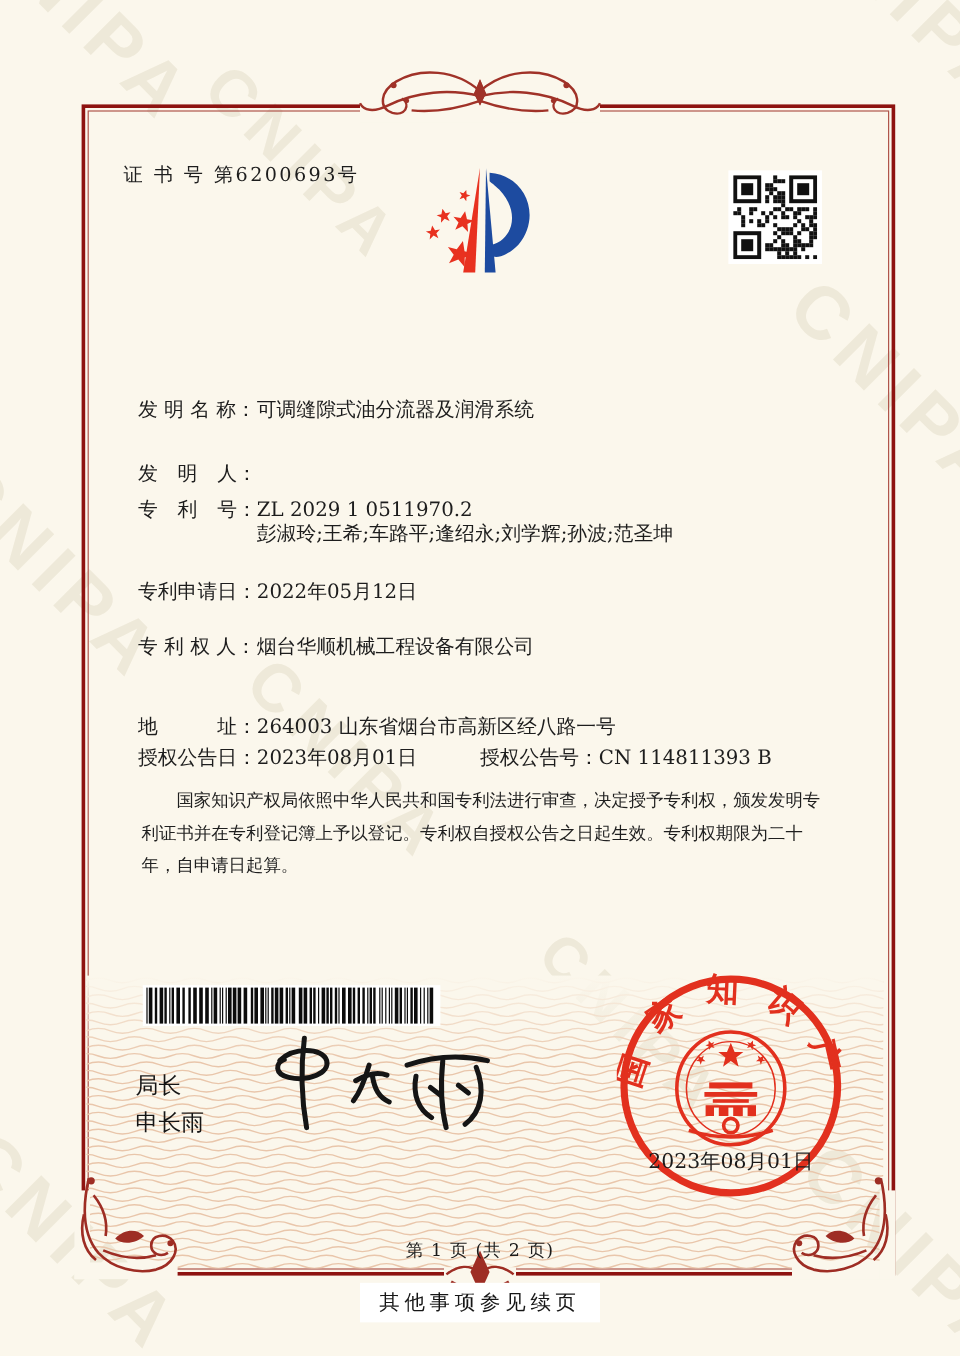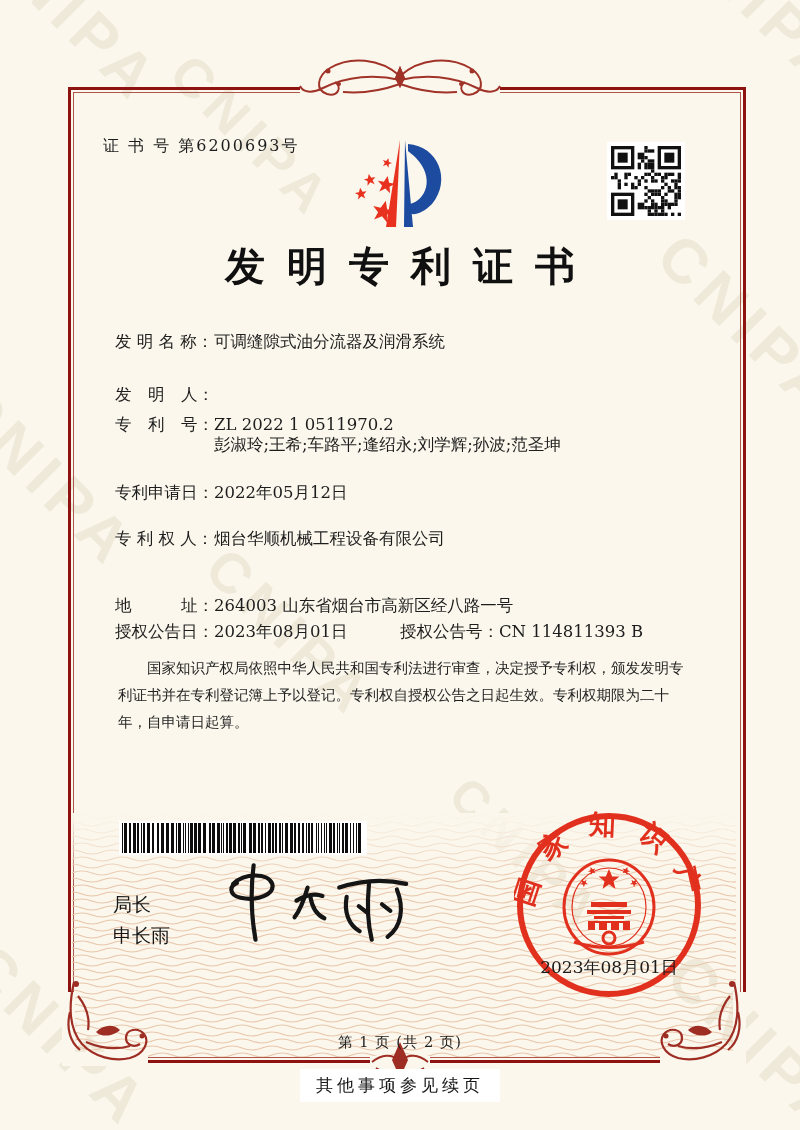--- a/index.html
+++ b/index.html
@@ -310,37 +310,36 @@
         <rect x="8" y="8" width="12" height="12" fill="#111"></rect>
         <rect x="56" y="0" width="28" height="28" fill="#111"></rect>
         <rect x="60" y="4" width="20" height="20" fill="#fff"></rect>
         <rect x="64" y="8" width="12" height="12" fill="#111"></rect>
         <rect x="0" y="56" width="28" height="28" fill="#111"></rect>
         <rect x="4" y="60" width="20" height="20" fill="#fff"></rect>
         <rect x="8" y="64" width="12" height="12" fill="#111"></rect>
       </svg>
   </div>
 
-  <div class="title">发明专利证书</div>
 
   <div class="fieldrow" style="top:330px">
     <span class="flabel">发 明 名 称：</span>
     <span class="fvalue">可调缝隙式油分流器及润滑系统</span>
   </div>
 
   <div class="fieldrow" style="top:383px">
     <span class="flabel">发　明　人：</span>
     <span class="fvalue">
       <span style="display:block">彭淑玲;王希;车路平;逢绍永;刘学辉;孙波;范圣坤</span>
     </span>
   </div>
 
   <div class="fieldrow" style="top:413px">
     <span class="flabel">专　利　号：</span>
-    <span class="fvalue">ZL 2022 1 0511970.2</span>
+    <span class="fvalue">ZL 2029 1 0511970.2</span>
   </div>
 
   <div class="fieldrow" style="top:481px">
     <span class="flabel">专利申请日：</span>
     <span class="fvalue">2022年05月12日</span>
   </div>
 
   <div class="fieldrow" style="top:527px">
     <span class="flabel">专 利 权 人：</span>
     <span class="fvalue">烟台华顺机械工程设备有限公司</span>

